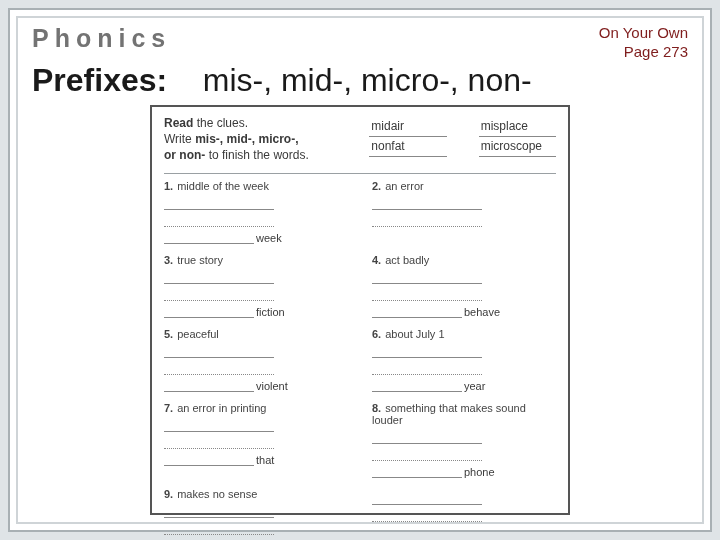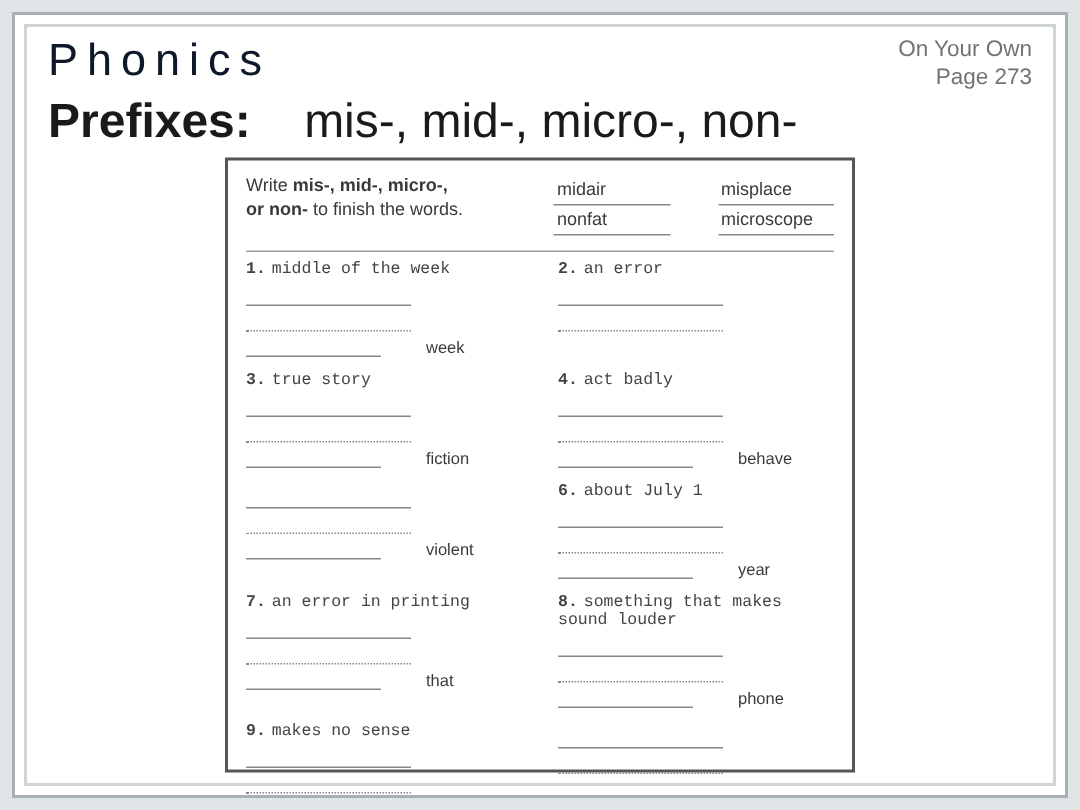--- a/index.html
+++ b/index.html
@@ -22,26 +22,26 @@
     background: #fff;
     position: relative;
   }
   .topbar {
     display: flex;
     align-items: flex-start;
     justify-content: space-between;
     padding: 6px 14px 0 14px;
   }
   .brand {
-    font-weight: 400;
+    font-weight: 700;
     letter-spacing: 6px;
-    color: #0f172a;
-    font-size: 30px;
-  }
-  .corner { text-align: right; color: #737373; font-size: 15px; line-height: 1.25; }
+    color: #737373;
+    font-size: 25px;
+  }
+  .corner { text-align: right; color: #7f1d1d; font-size: 15px; line-height: 1.25; }
   .title {
     padding: 0 14px 6px 14px;
     font-size: 32px;
     color: #1a1a1a;
   }
   .title .bold { font-weight: 700; }
   .title .it { }
   .wkwrap {
     display: flex; justify-content: center;
     padding: 0 14px 10px 14px;
@@ -74,23 +74,23 @@
     height: 0;
     border-top: 1px solid #9aa0a3;
   }
   .grid {
     display: grid;
     grid-template-columns: 1fr 1fr;
     column-gap: 24px;
     row-gap: 10px;
   }
   .q { font-size: 11px; color: #444; }
-  .clue { margin-bottom: 4px; font-family: Liberation Mono, monospace; }
+  .clue { margin-bottom: 4px; }
   .clue strong { font-weight: 700; margin-right: 4px; }
-  .blankrow { display: flex; align-items: flex-end; height: 14px; margin-top: 3px; gap: 28px; }
+  .blankrow { display: flex; align-items: flex-end; height: 14px; margin-top: 3px; }
   .blank { flex: 0 0 auto; height: 0; border-top: 1px solid #888; }
   .dotted .blank { border-top: 1px dotted #888; }
   .suf { margin-left: 2px; font-size: 11px; color: #3a3a3a; } .w90 { width: 90px; } .w110 { width: 110px; }
 </style>
 </head>
 <body>
 
 <div class="slide">
   <div class="outer">
     <div class="inner">
@@ -107,20 +107,24 @@
         <span class="bold">Prefixes:</span>
         <span>&nbsp;&nbsp;</span>
         <span class="it">mis-, mid-, micro-, non-</span>
       </div>
 
       <div class="wkwrap">
         <div class="worksheet">
 
           <div class="ws-head">
             <div class="ws-instr">
+              <div class="readline">
+                <span class="bold">Read</span>
+                <span>the clues.</span>
+              </div>
               <div>
                 <span>Write</span>
                 <span class="bold">mis-, mid-, micro-,</span>
               </div>
               <div>
                 <span class="bold">or non-</span>
                 <span>to finish the words.</span>
               </div>
             </div>
             <div class="ws-words">
@@ -176,20 +180,21 @@
                 </div>
                 <div class="blankrow dotted">
                   <div class="blank w110"></div>
                 </div>
                 <div class="blankrow">
                   <div class="blank w90"></div>
                   <span class="suf">behave</span>
                 </div>
               </div>
               <div class="q">
+                <div class="clue"><strong>5.</strong><span>peaceful</span></div>
                 <div class="blankrow">
                   <div class="blank w110"></div>
                 </div>
                 <div class="blankrow dotted">
                   <div class="blank w110"></div>
                 </div>
                 <div class="blankrow">
                   <div class="blank w90"></div>
                   <span class="suf">violent</span>
                 </div>

